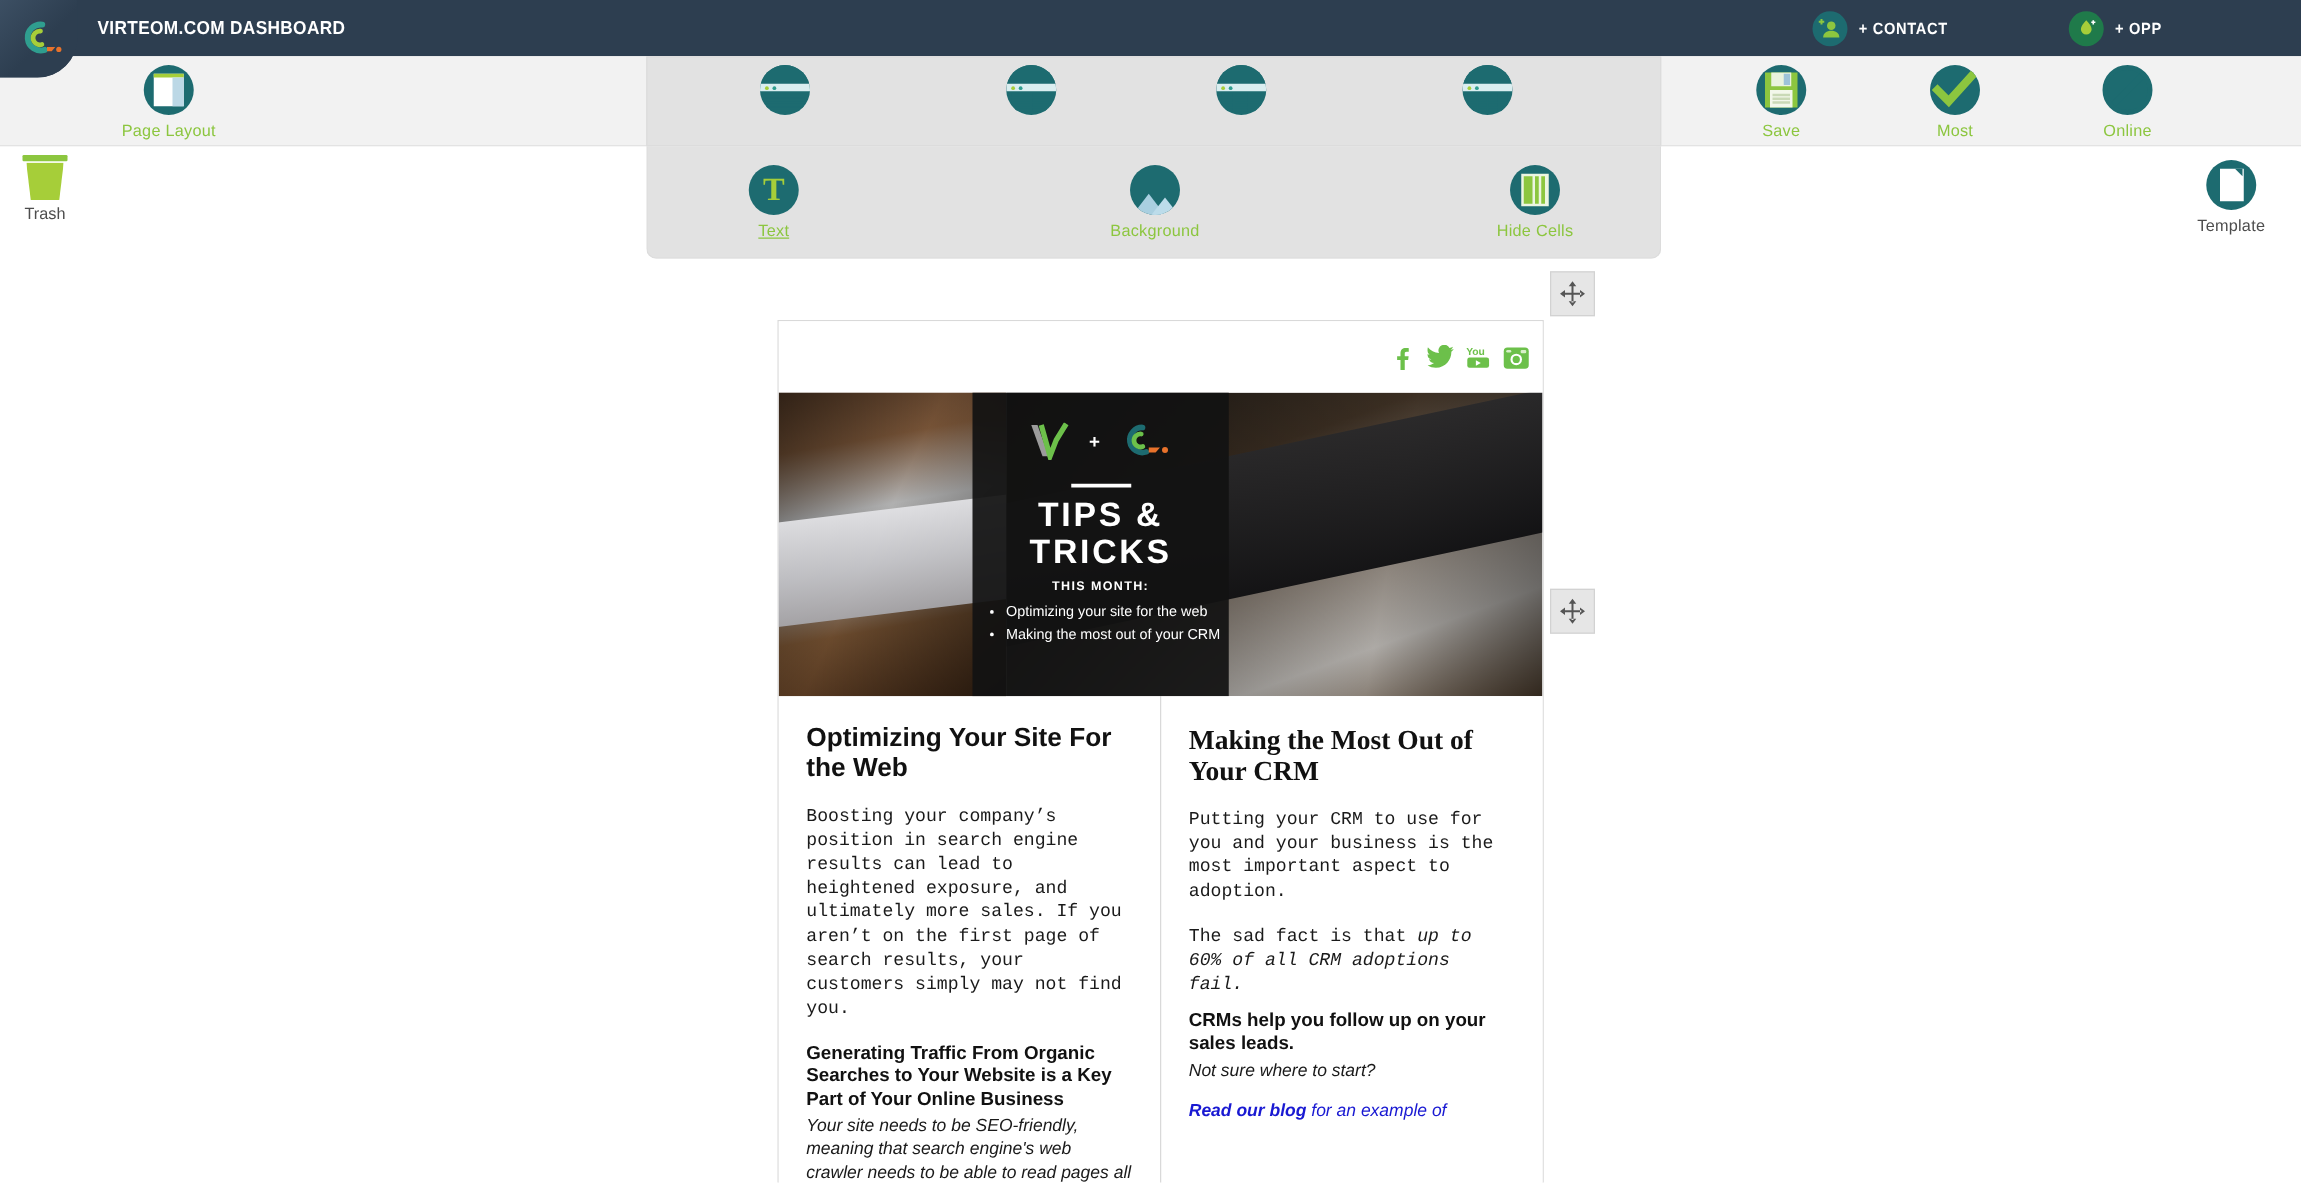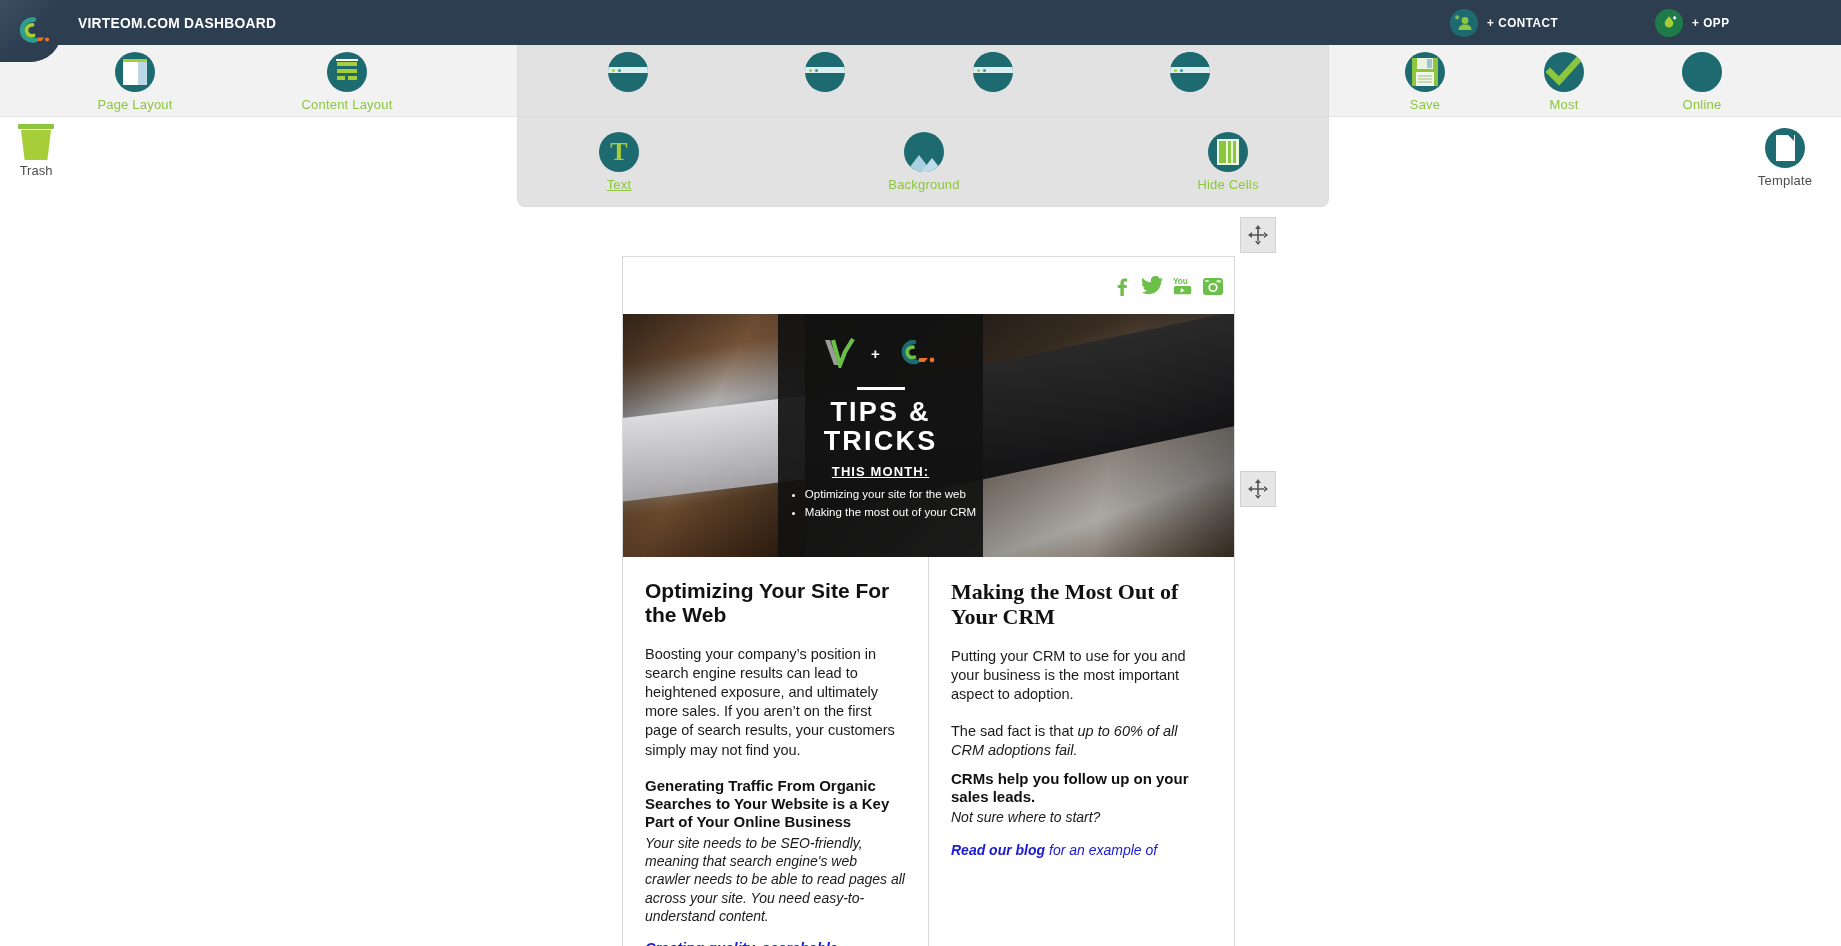--- a/index.html
+++ b/index.html
@@ -197,33 +197,33 @@
     display:flex; flex-direction:column; align-items:center;
     padding-top: 18px; color:#fff; text-align:center;
   }
   .hero-logos { display:flex; align-items:center; gap:14px; height:42px; }
   .hero-plus { color:#fff; font-size:15px; font-weight:bold; }
   .hero-rule { width:48px; height:3px; background:#fff; margin:13px 0 8px; }
   .hero-title {
     font-size: 27px; font-weight: bold; line-height: 1.07; letter-spacing: 2.2px;
     font-family: "Liberation Sans Narrow","Liberation Sans",sans-serif;
   }
-  .hero-sub { margin-top: 8px; font-size: 13px; font-weight:bold; letter-spacing:1.1px;text-decoration:underline; }
+  .hero-sub { margin-top: 8px; font-size: 10px; font-weight:bold; letter-spacing:1.1px; }
   .hero-list { margin: 6px 0 0; padding-left: 20px; text-align:left; font-size:11.5px; line-height:1.62; }
   .hero-list li { margin:0; }
 
   .nl-cols { display:flex; background:#fff; }
   .nl-col { padding: 22px 22px 0 22px; }
   .nl-col.left { width: 307px; border-right:1px solid #d9d9d9; }
   .nl-col.right { width: 306px; }
   .h-sans { font-family:"Liberation Sans",sans-serif; font-size:21px; font-weight:bold;
             line-height:1.14; color:#111; margin:0 0 18px; }
   .h-serif { font-family:"Liberation Serif",serif; font-size:22px; font-weight:bold;
              line-height:1.14; color:#111; margin:0 0 18px; }
-  .p-body { font-size:14.5px; line-height:1.32; color:#1a1a1a; margin:0 0 17px; }
+  .p-body { font-size:14.5px; line-height:1.32; color:#1a1a1a; margin:0 0 17px;font-family:Liberation Mono, monospace; }
   .p-body.tight { margin-bottom: 10px; }
   .sub-bold { font-size:15px; font-weight:bold; line-height:1.22; color:#111; margin:0 0 2px; }
   .p-ital { font-size:14px; font-style:italic; line-height:1.32; color:#1a1a1a; margin:0 0 14px; }
   .lnk { color:#1919d2; font-style:italic; }
   .blue-ital { color:#1919d2; font-style:italic; font-weight:bold; font-size:14.5px; }
 
   
   .drag {
     position:absolute; width:36px; height:36px; background:#e6e6e6;
     border:1px solid #d2d2d2; display:flex; align-items:center; justify-content:center;
@@ -278,30 +278,20 @@
 
   <div class="tool" style="left:75px; top:52px;">
     <div class="circ ic-pagelayout">
       <i class="pg"></i>
         <i class="top"></i>
         <i class="rgt"></i>
     </div>
     <div class="cap">Page Layout</div>
   </div>
 
-  <div class="tool" style="left:287px; top:52px;">
-    <div class="circ ic-contentlayout">
-      <i class="w1"></i>
-        <i class="bar"></i>
-        <i class="b2"></i>
-        <i class="b3"></i>
-        <i class="b4"></i>
-    </div>
-    <div class="cap">Content Layout</div>
-  </div>
 
   <div class="tool" style="left:568px; top:52px;">
     <div class="circ ic-cols">
       <span class="hd"></span>
         <span class="cb"></span>
         <span class="d1"></span>
         <span class="d2"></span>
       <span class="grid">
           <span class="col">
             <span></span>

